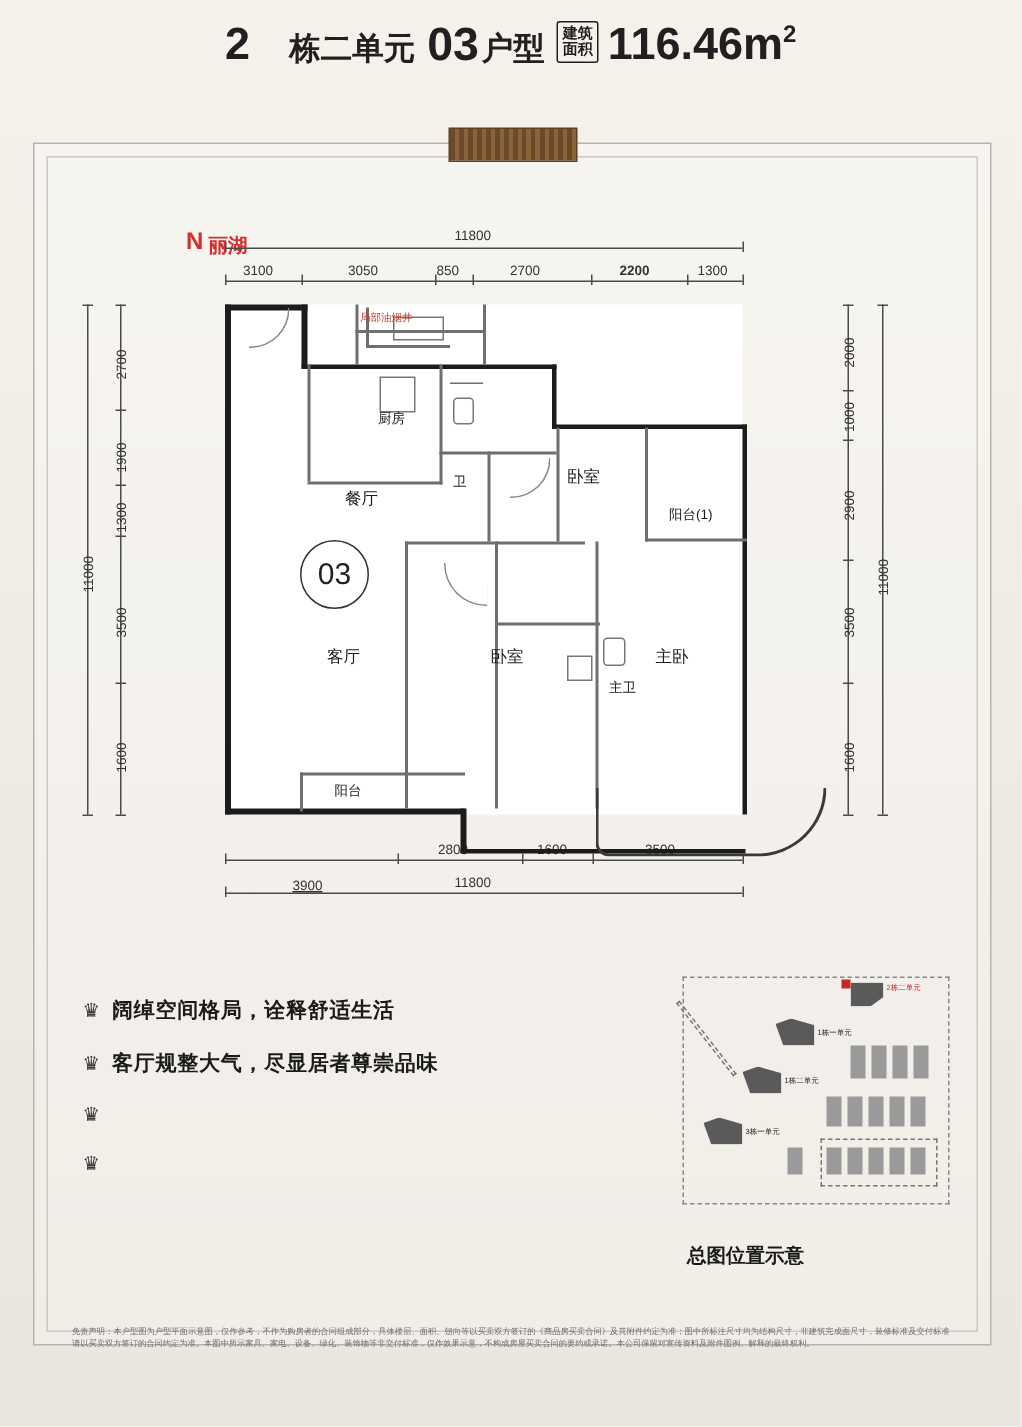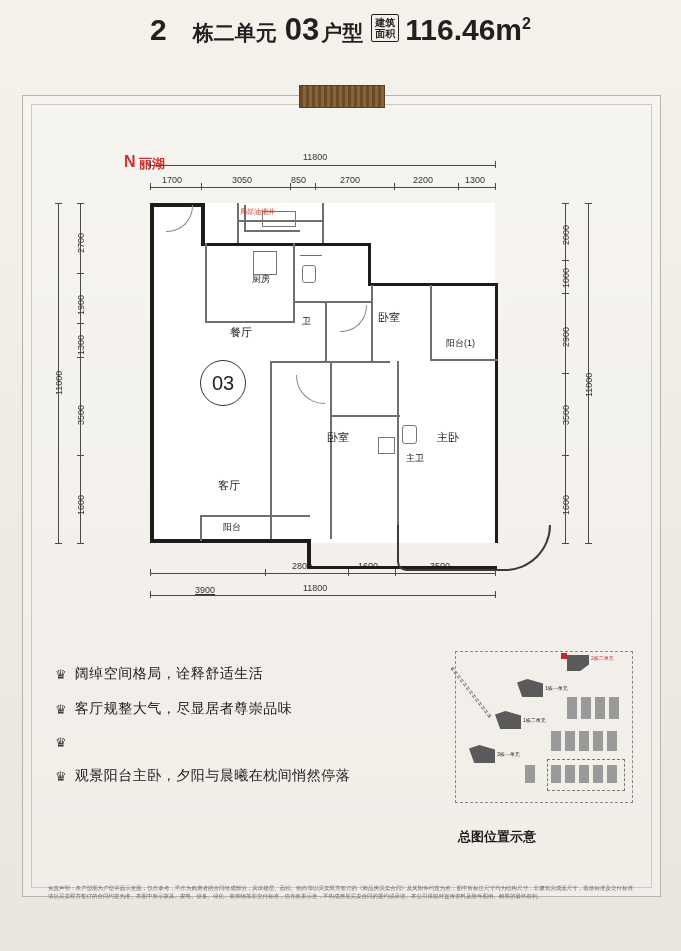--- a/index.html
+++ b/index.html
@@ -65,21 +65,21 @@
   .north{position:absolute;color:#d32f2f;font-weight:bold;}
   .circle03{
     position:absolute;width:44px;height:44px;border:1px solid #333;border-radius:50%;
     display:flex;align-items:center;justify-content:center;font-size:20px;color:#222;
   }
 
   
   .features{position:absolute;left:55px;top:665px;width:420px;}
   .feat{display:flex;align-items:center;margin-bottom:17px;}
   .feat .crown{font-size:13px;color:#3b3b3b;margin-right:8px;}
-  .feat .txt{font-size:14px;color:#1b1b1b;letter-spacing:.5px;}
+  .feat .txt{font-size:14px;color:#1b1b1b;letter-spacing:.5px;font-weight:bold;}
 
   
   .sitemap{position:absolute;left:455px;top:645px;width:180px;height:200px;}
   .smtitle{position:absolute;left:458px;top:828px;font-size:13px;font-weight:bold;color:#1b1b1b;}
   .blk{position:absolute;background:#5a5a5a;}
   .blk.l{background:#9a9a9a;}
   .blkred{position:absolute;background:#c62828;}
   .dash{position:absolute;border:1px dashed #777;}
   .smtxt{position:absolute;font-size:5px;color:#222;white-space:nowrap;}
   .smtxt.red{color:#c62828;}
@@ -123,25 +123,25 @@
     <div class="dimtxt" style="left:263px;top:27px;">11800</div>
 
     <div class="dimline" style="left:110px;top:62px;width:345px;"></div>
     <div class="tick" style="left:110px;top:58px;"></div>
     <div class="tick" style="left:161px;top:58px;"></div>
     <div class="tick" style="left:250px;top:58px;"></div>
     <div class="tick" style="left:275px;top:58px;"></div>
     <div class="tick" style="left:354px;top:58px;"></div>
     <div class="tick" style="left:418px;top:58px;"></div>
     <div class="tick" style="left:455px;top:58px;"></div>
-    <div class="dimtxt" style="left:122px;top:50px;">1700</div>
+    <div class="dimtxt" style="left:122px;top:50px;">3100</div>
     <div class="dimtxt" style="left:192px;top:50px;">3050</div>
     <div class="dimtxt" style="left:251px;top:50px;">850</div>
     <div class="dimtxt" style="left:300px;top:50px;">2700</div>
-    <div class="dimtxt" style="left:373px;top:50px;">2200</div>
+    <div class="dimtxt" style="left:373px;top:50px;font-weight:bold;">2200</div>
     <div class="dimtxt" style="left:425px;top:50px;">1300</div>
 
     <div class="dimv" style="left:18px;top:78px;height:340px;"></div>
     <div class="tickh" style="left:15px;top:78px;"></div>
     <div class="tickh" style="left:15px;top:418px;"></div>
     <div class="dimtxt v" style="left:14px;top:270px;">11000</div>
 
     <div class="dimv" style="left:40px;top:78px;height:340px;"></div>
     <div class="tickh" style="left:37px;top:78px;"></div>
     <div class="tickh" style="left:37px;top:148px;"></div>
@@ -232,21 +232,21 @@
     <div style="position:absolute;left:338px;top:312px;width:15px;height:15px;border:1px solid #777;"></div>
     <div style="position:absolute;left:213px;top:126px;width:22px;height:22px;border:1px solid #777;"></div>
     <div style="position:absolute;left:222px;top:86px;width:32px;height:14px;border:1px solid #777;"></div>
 
     <div style="position:absolute;left:256px;top:250px;width:28px;height:28px;border-left:1px solid #888;border-bottom:1px solid #888;border-radius:0 0 0 28px;"></div>
     <div style="position:absolute;left:300px;top:180px;width:26px;height:26px;border-right:1px solid #888;border-bottom:1px solid #888;border-radius:0 0 26px 0;"></div>
     <div style="position:absolute;left:126px;top:80px;width:26px;height:26px;border-right:1px solid #888;border-bottom:1px solid #888;border-radius:0 0 26px 0;"></div>
 
     <div class="rmlabel sm" style="left:212px;top:148px;">厨房</div>
     <div class="rmlabel" style="left:190px;top:200px;">餐厅</div>
-    <div class="rmlabel" style="left:178px;top:305px;margin-top:48px;">客厅</div>
+    <div class="rmlabel" style="left:178px;top:305px;">客厅</div>
     <div class="rmlabel" style="left:338px;top:185px;">卧室</div>
     <div class="rmlabel" style="left:287px;top:305px;">卧室</div>
     <div class="rmlabel" style="left:397px;top:305px;">主卧</div>
     <div class="rmlabel sm" style="left:406px;top:212px;">阳台(1)</div>
     <div class="rmlabel sm" style="left:183px;top:396px;">阳台</div>
     <div class="rmlabel sm" style="left:262px;top:190px;">卫</div>
     <div class="rmlabel sm" style="left:366px;top:327px;">主卫</div>
     <div class="rmlabel xs" style="left:200px;top:82px;color:#c0392b;">局部油烟井</div>
 
     <div class="circle03" style="left:160px;top:235px;">03</div>
@@ -259,21 +259,20 @@
     </div>
     <div class="feat">
       <span class="crown">♛</span>
       <span class="txt">客厅规整大气，尽显居者尊崇品味</span>
     </div>
     <div class="feat">
       <span class="crown">♛</span>
     </div>
     <div class="feat">
       <span class="crown">♛</span>
-      <span class="txt">观景阳台主卧，夕阳与晨曦在枕间悄然停落</span>
     </div>
   </div>
 
   <div class="sitemap">
 
     <div class="dash" style="left:0px;top:6px;width:176px;height:150px;border-color:#888;"></div>
     <div class="dash" style="left:-2px;top:22px;width:60px;height:1px;transform:rotate(52deg);transform-origin:0 0;"></div>
 
     <div class="blk" style="left:112px;top:10px;width:22px;height:16px;clip-path:polygon(0 0,100% 0,100% 60%,60% 100%,0 100%);"></div>
     <div class="blkred" style="left:106px;top:8px;width:6px;height:6px;"></div>

